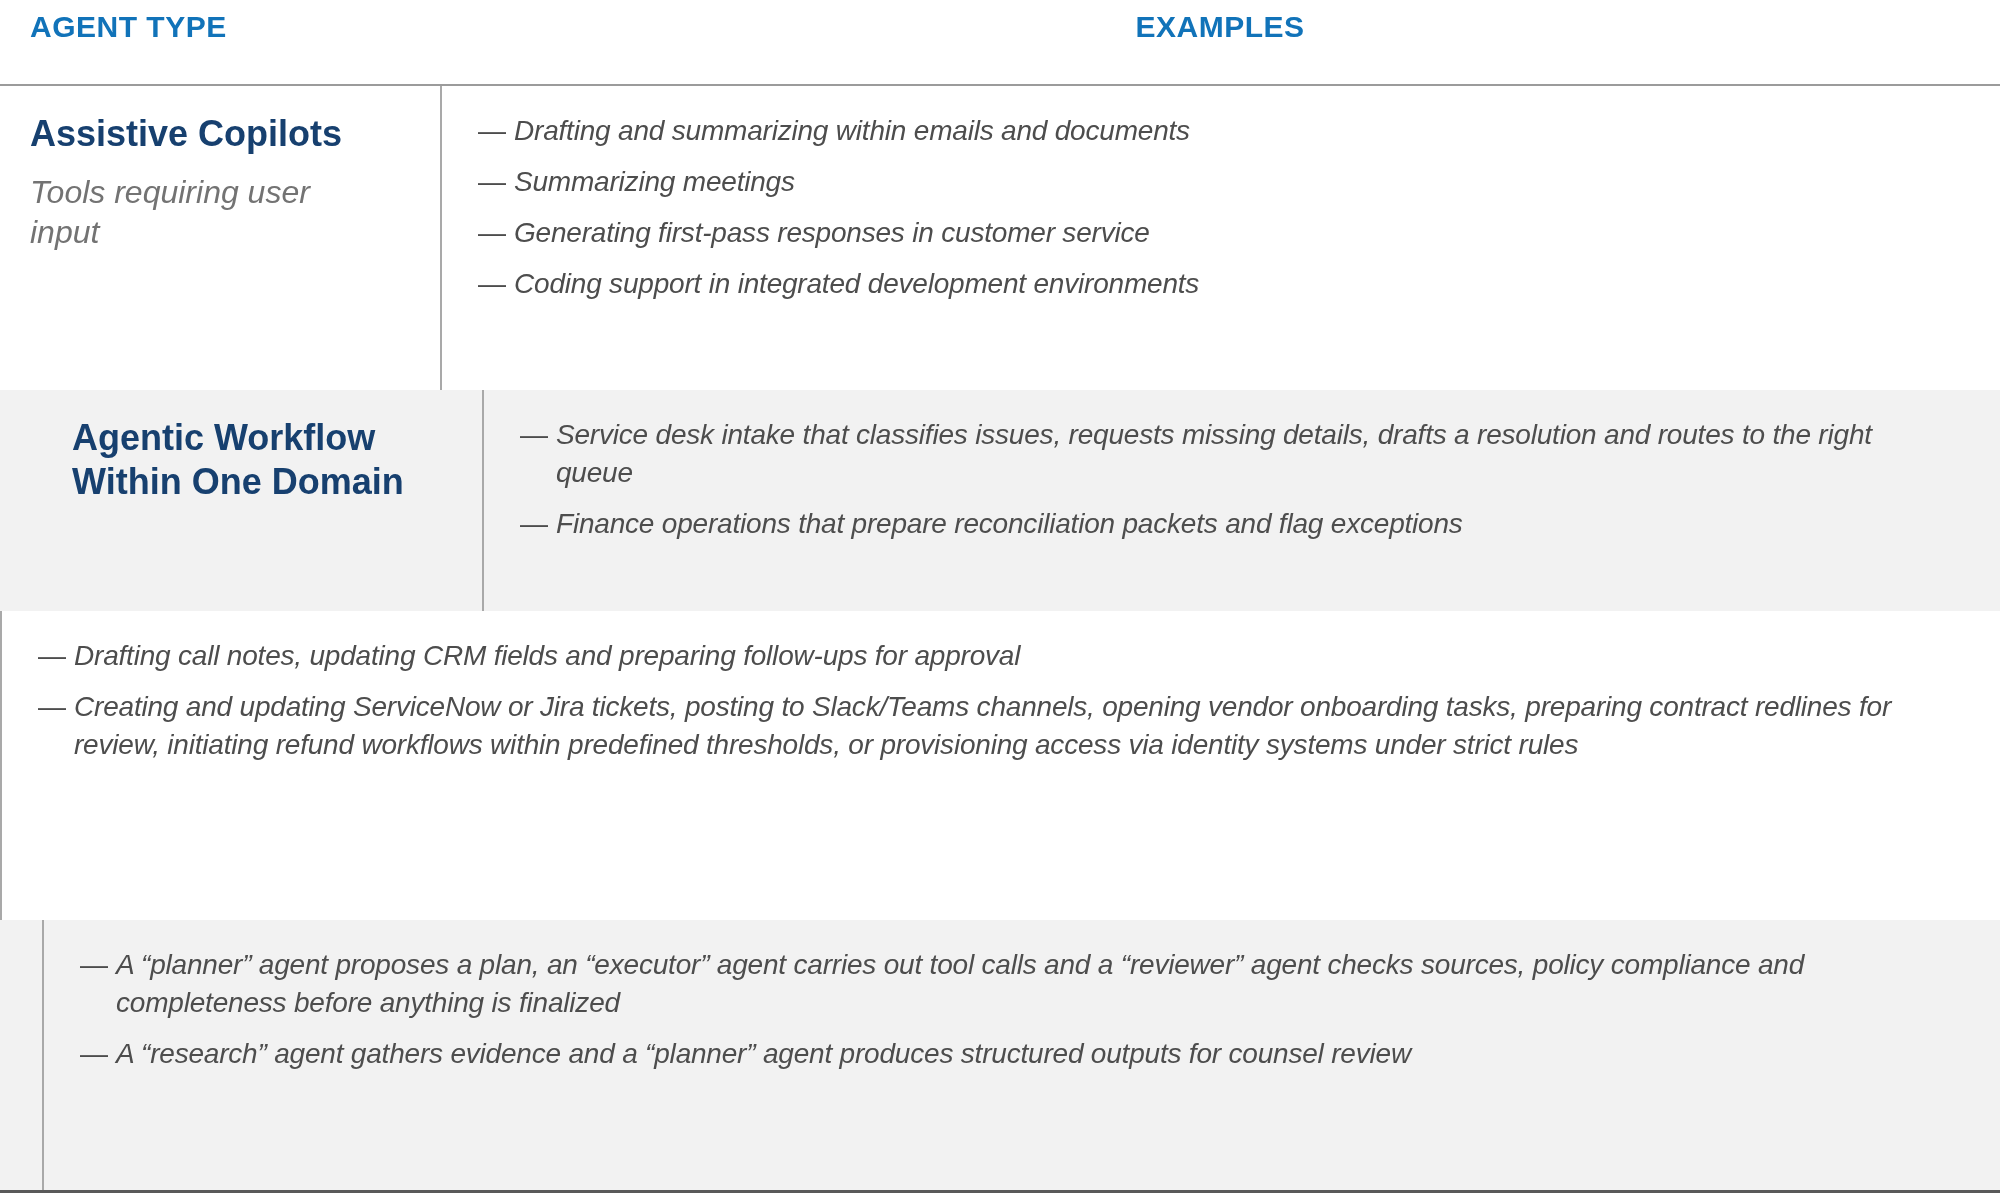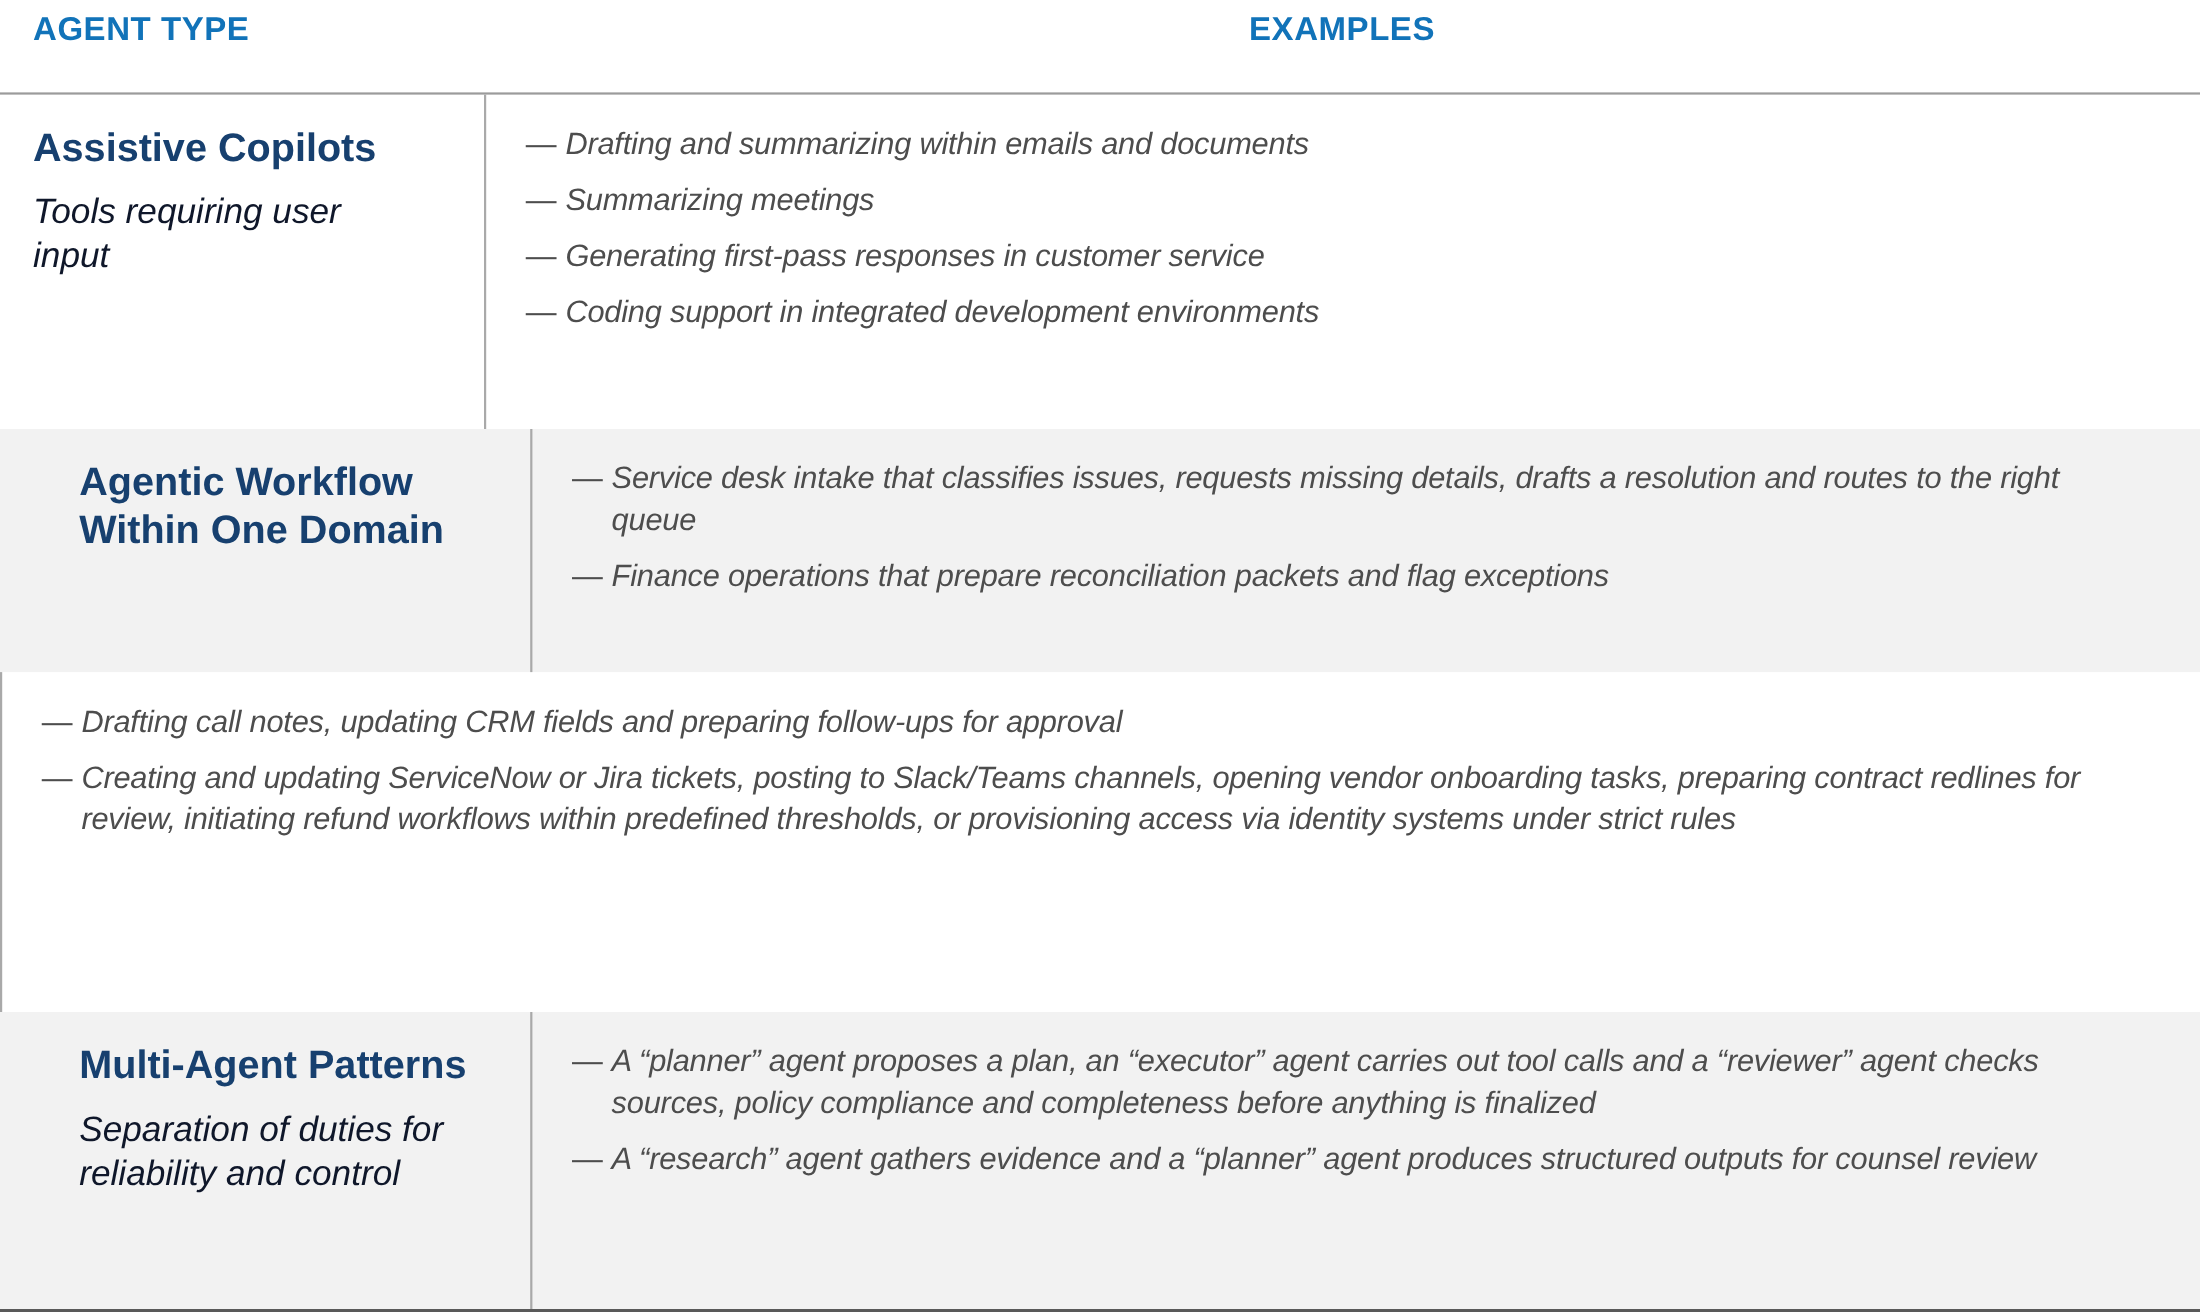--- a/index.html
+++ b/index.html
@@ -53,21 +53,21 @@
     font-size: 36px;
     font-weight: 700;
     color: #17406f;
     line-height: 44px;
     white-space: pre-line;
   }
   .type-subtitle {
     margin-top: 16px;
     font-size: 32px;
     font-style: italic;
-    color: #0f172a;
+    color: #737373;
     line-height: 40px;
     white-space: pre-line;
   }
 
   .examples-cell {
     flex: 1 1 auto;
     border-left: 2px solid #a9a9a9;
     padding: 26px 60px 20px 36px;
   }
   .examples-list {
@@ -153,25 +153,20 @@
         </li>
         <li class="example-item">
           <span class="example-dash">—</span>
           <span class="example-text">Creating and updating ServiceNow or Jira tickets, posting to Slack/Teams channels, opening vendor onboarding tasks, preparing contract redlines for review, initiating refund workflows within predefined thresholds, or provisioning access via identity systems under strict rules</span>
         </li>
       </ul>
     </div>
   </div>
 
   <div class="row row-4 shaded">
-    <div class="type-cell">
-      <div class="type-title">Multi-Agent Patterns</div>
-      <div class="type-subtitle">Separation of duties for
-reliability and control</div>
-    </div>
     <div class="examples-cell">
       <ul class="examples-list">
         <li class="example-item">
           <span class="example-dash">—</span>
           <span class="example-text">A “planner” agent proposes a plan, an “executor” agent carries out tool calls and a “reviewer” agent checks sources, policy compliance and completeness before anything is finalized</span>
         </li>
         <li class="example-item">
           <span class="example-dash">—</span>
           <span class="example-text">A “research” agent gathers evidence and a “planner” agent produces structured outputs for counsel review</span>
         </li>

